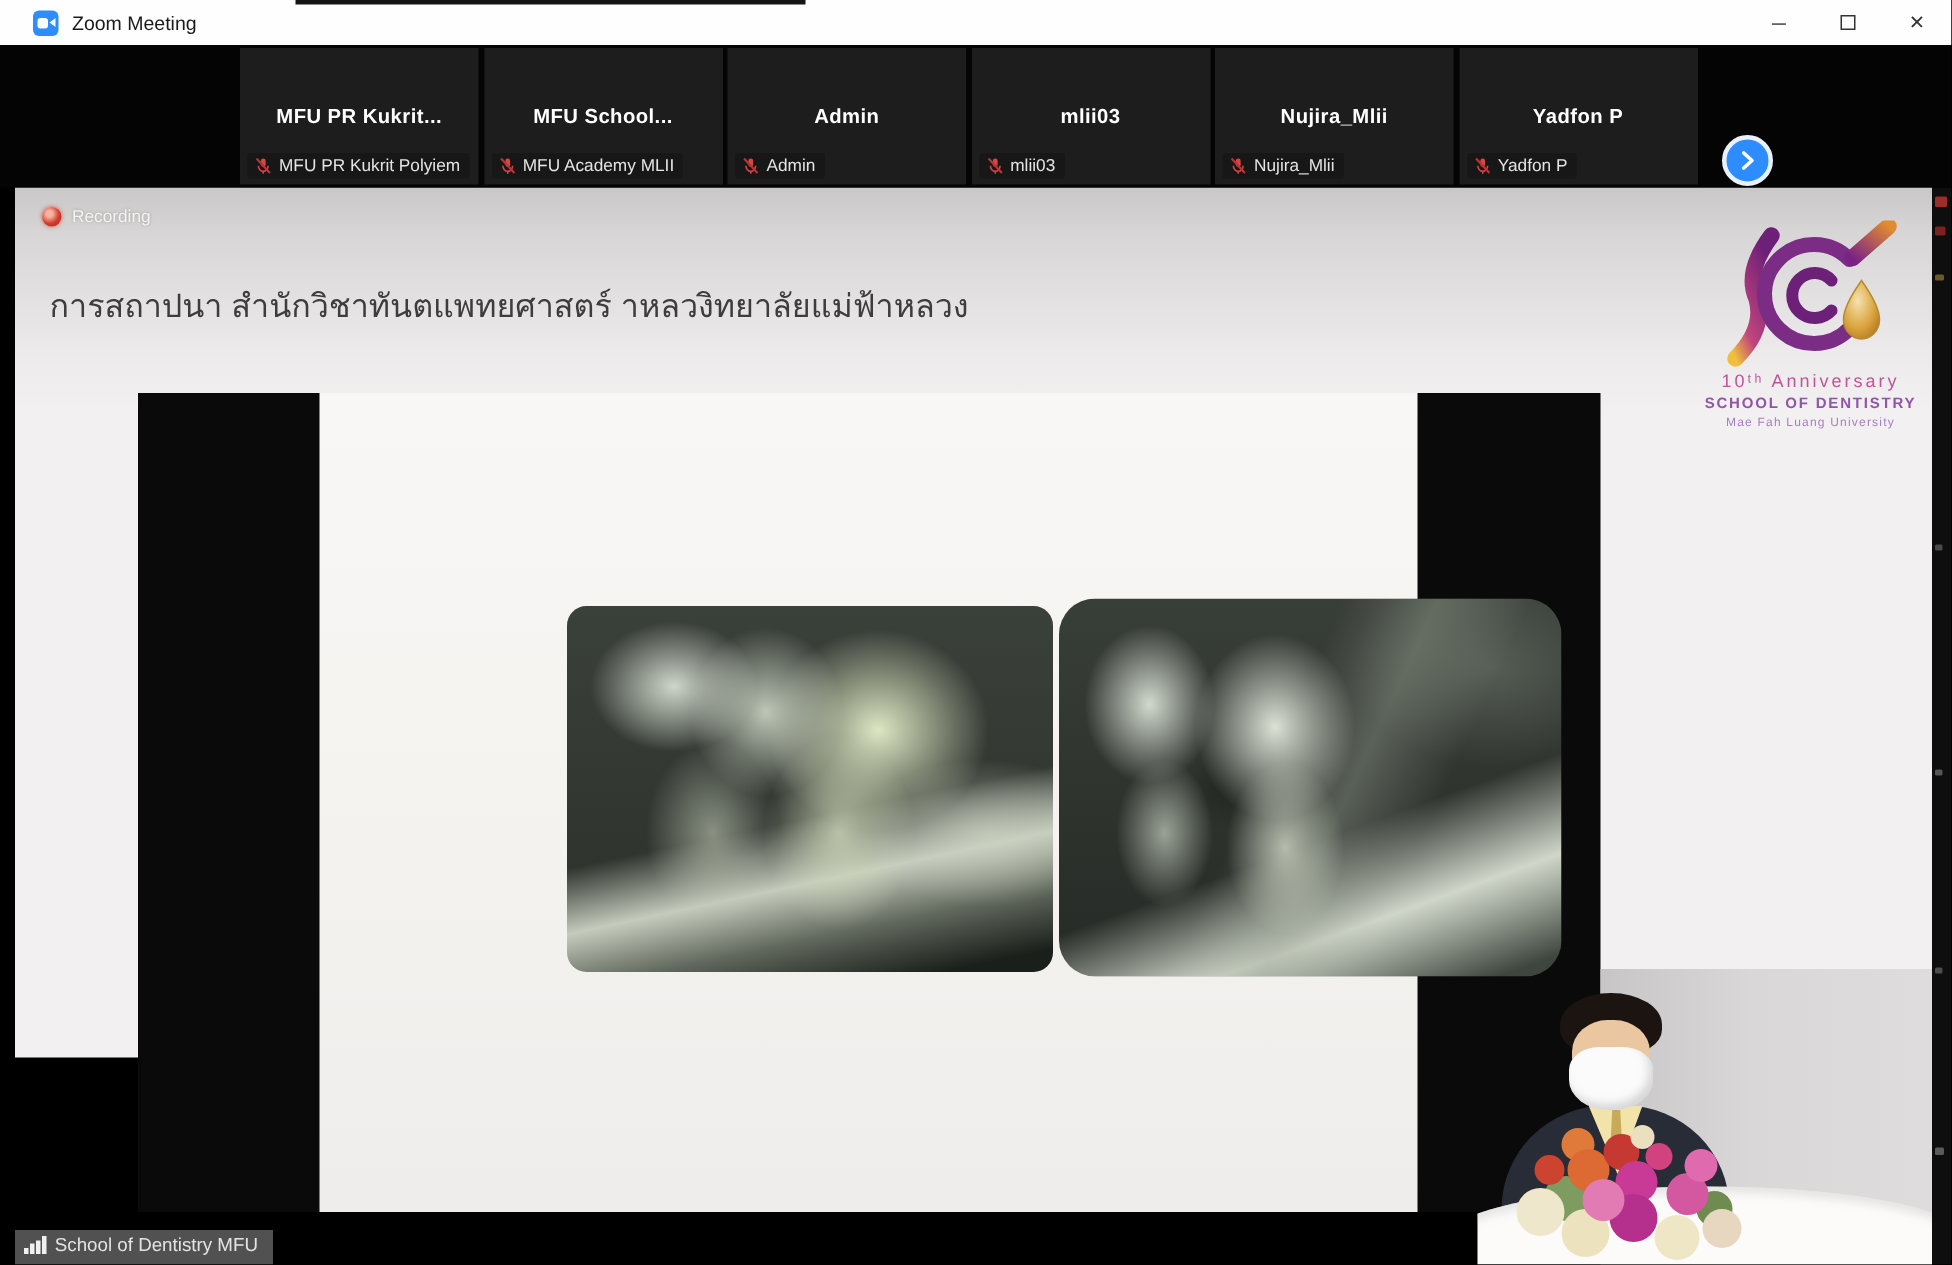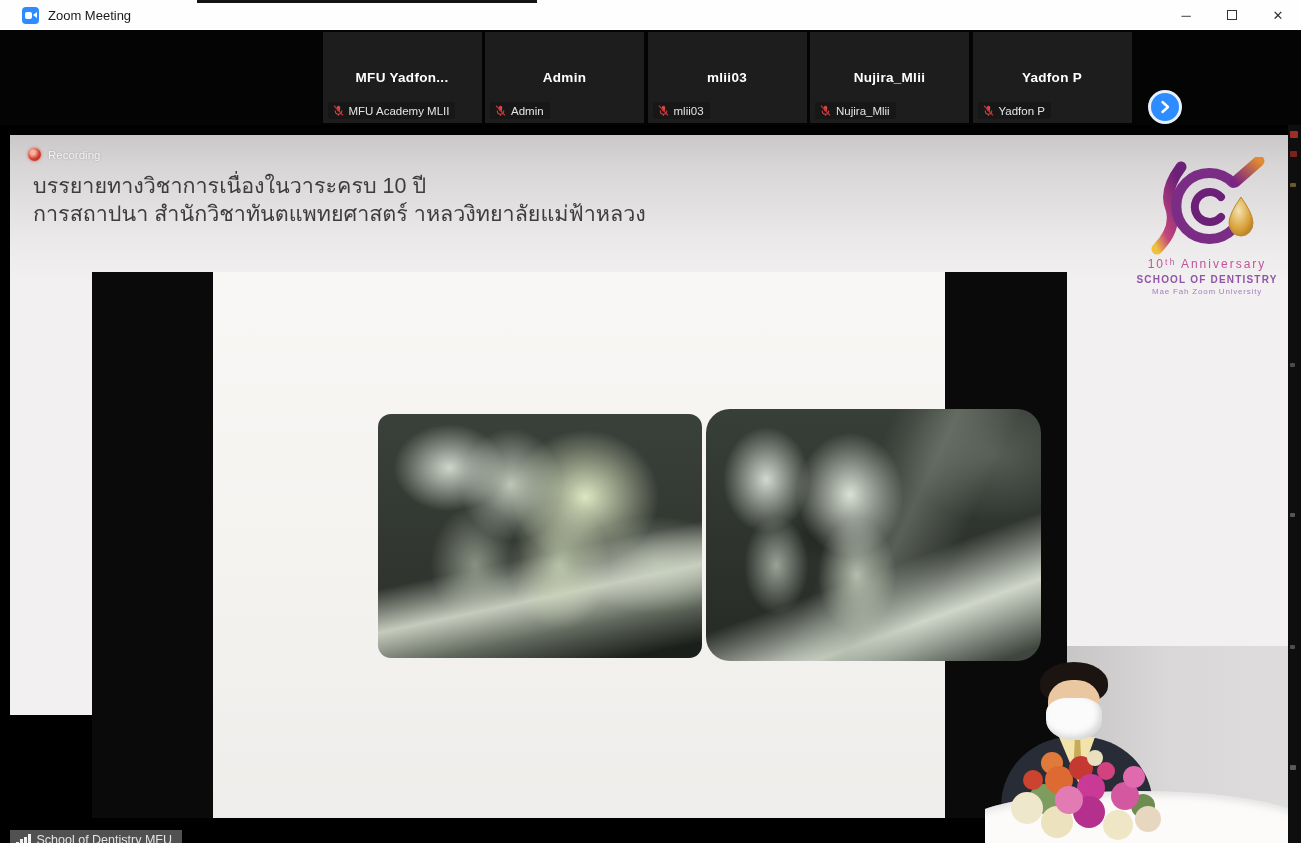--- a/index.html
+++ b/index.html
@@ -53,21 +53,20 @@
     position:absolute; left:1148px; top:60px; width:34px; height:34px; border-radius:50%;
     background:#2D8CFF; border:3px solid #e9f1fc; display:flex; align-items:center; justify-content:center;
     cursor:pointer;
   }
 
   
   .screen {
     position:absolute; left:10px; top:125px; width:1278px; height:580px; z-index:5;
     background:linear-gradient(180deg,#c9c7c7 0px,#d7d5d5 30px,#eceaea 110px,#f2f0f0 150px,
                #f2f0f0 688px,#dcdada 694px,#d9d7d7 718px);
-    margin-top:10px;
   }
   .recording { position:absolute; left:18px; top:13px; display:flex; align-items:center; gap:7px; }
   .rec-dot {
     width:13px; height:13px; border-radius:50%;
     background:radial-gradient(circle at 38% 35%, #f6b3a0 0 18%, #d23b2e 55%, #a8271c 100%);
     box-shadow:0 0 3px rgba(210,60,40,.8);
   }
   .rec-text { font-size:11.5px; color:rgba(252,248,248,.9); text-shadow:0 0 2px rgba(120,120,120,.6); }
 
   .thai-1 { position:absolute; left:23px; top:33px;  font-size:21.5px; color:#3d3d3d; }
@@ -165,23 +164,35 @@
     <div class="win-btn">─</div>
     <div class="win-btn">
         <span class="max-box"></span>
       </div>
     <div class="win-btn">✕</div>
   </div>
 </div>
 
 <div class="strip">
 
+  <div class="tile" style="left:160px">
+    <div class="tile-name">MFU PR Kukrit...</div>
+    <div class="tile-label">
+      <svg class="mic-svg" viewBox="0 0 16 16">
+          <rect x="6" y="2" width="4" height="7" rx="2" fill="#d84545"></rect>
+          <path d="M4 8a4 4.6 0 0 0 8 0" stroke="#d84545" stroke-width="1.3" fill="none"></path>
+          <line x1="8" y1="12.5" x2="8" y2="14.5" stroke="#d84545" stroke-width="1.3"></line>
+          <line x1="2.5" y1="2" x2="13.5" y2="14" stroke="#b33" stroke-width="1.8"></line>
+        </svg>
+      <span>MFU PR Kukrit Polyiem</span>
+    </div>
+  </div>
 
   <div class="tile" style="left:322.5px">
-    <div class="tile-name">MFU Yadfon...</div>
+    <div class="tile-name">MFU School...</div>
     <div class="tile-label">
       <svg class="mic-svg" viewBox="0 0 16 16">
           <rect x="6" y="2" width="4" height="7" rx="2" fill="#d84545"></rect>
           <path d="M4 8a4 4.6 0 0 0 8 0" stroke="#d84545" stroke-width="1.3" fill="none"></path>
           <line x1="8" y1="12.5" x2="8" y2="14.5" stroke="#d84545" stroke-width="1.3"></line>
           <line x1="2.5" y1="2" x2="13.5" y2="14" stroke="#b33" stroke-width="1.8"></line>
         </svg>
       <span>MFU Academy MLII</span>
     </div>
   </div>
@@ -245,21 +256,20 @@
   </div>
 </div>
 
 <div class="screen">
 
   <div class="recording">
     <div class="rec-dot"></div>
     <div class="rec-text">Recording</div>
   </div>
 
-  <div class="thai-1">บรรยายทางวิชาการเนื่องในวาระครบ 10 ปี</div>
   <div class="thai-2">การสถาปนา สำนักวิชาทันตแพทยศาสตร์ าหลวงิทยาลัยแม่ฟ้าหลวง</div>
 
   <div class="logo">
     <svg class="logo-mark" width="132" height="98" viewBox="0 0 132 98">
       <defs>
         <linearGradient id="lgP" x1="0" y1="1" x2="0.6" y2="0">
           <stop offset="0" stop-color="#f0c03c"></stop>
             <stop offset="0.3" stop-color="#c2457e"></stop>
             <stop offset="1" stop-color="#6d2077"></stop>
         </linearGradient>
@@ -274,21 +284,21 @@
         </radialGradient>
       </defs>
       <path d="M40 10 Q22 34 30 52 Q36 72 16 92" stroke="url(#lgP)" stroke-width="11" fill="none" stroke-linecap="round"></path>
       <path d="M92 26 A33 33 0 1 0 92 72" stroke="#7b2d86" stroke-width="10" fill="none" stroke-linecap="round"></path>
       <path d="M80 40 A15 15 0 1 0 80 60" stroke="#6d2077" stroke-width="8" fill="none" stroke-linecap="round"></path>
       <path d="M94 25 L118 4" stroke="url(#lgS)" stroke-width="11" stroke-linecap="round"></path>
       <path d="M100 40 q-12 17 -12 26 a12 13 0 0 0 24 0 q0 -9 -12 -26 z" fill="url(#goldG)" stroke="#b98a2e" stroke-width="1"></path>
     </svg>
     <div class="logo-anniv">10ᵗʰ Anniversary</div>
     <div class="logo-school">SCHOOL OF DENTISTRY</div>
-    <div class="logo-univ">Mae Fah Zoom University</div>
+    <div class="logo-univ">Mae Fah Luang University</div>
   </div>
 
   <div class="video-region">
     <div class="video-white">
       <div class="xray xray-left"></div>
       <div class="xray xray-right"></div>
     </div>
   </div>
 
   <div class="speaker-chip">

